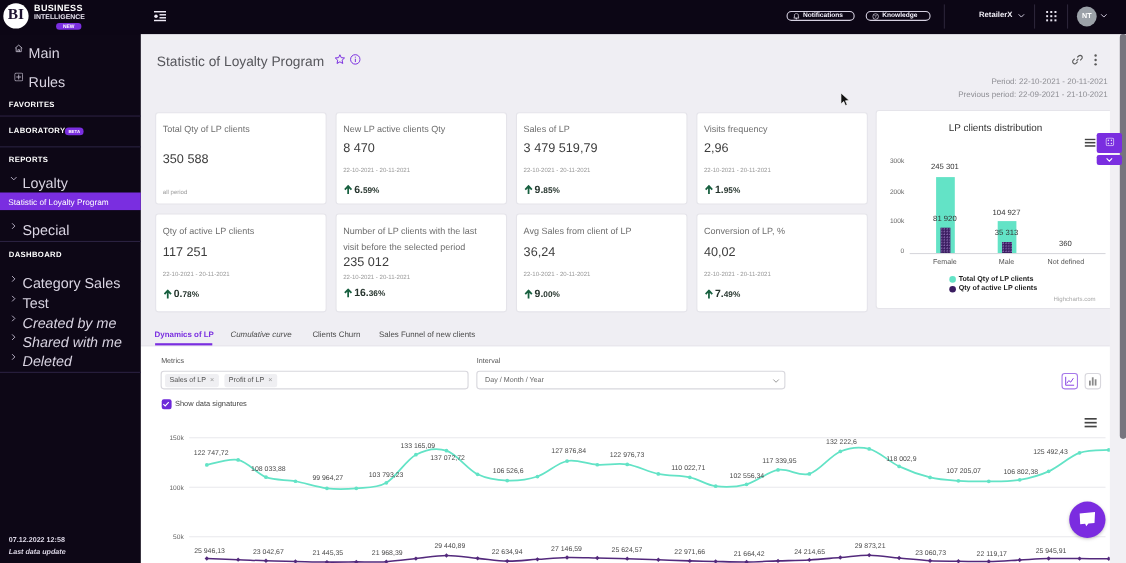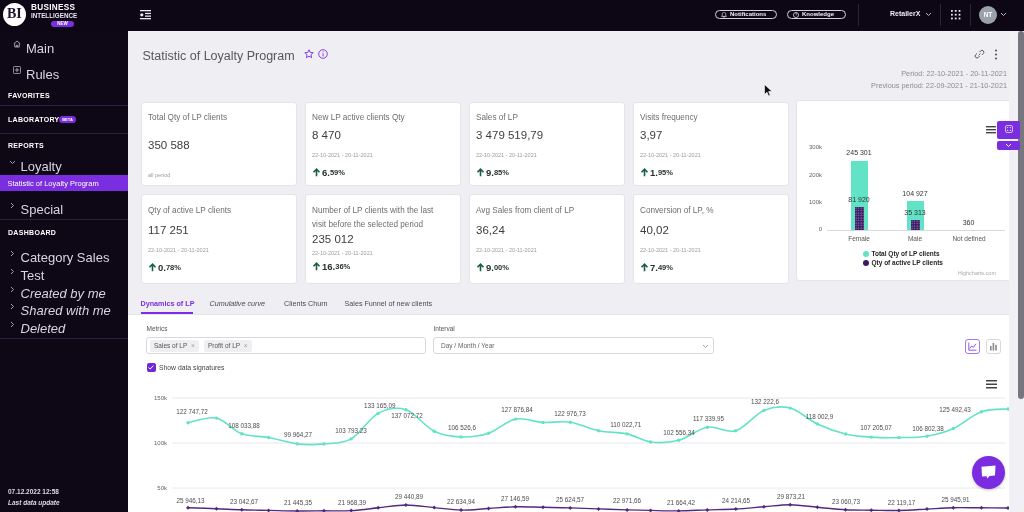--- a/index.html
+++ b/index.html
@@ -193,21 +193,21 @@
   <div class="card" style="left:468.5px;top:101.5px;width:156px;height:84.5px;"></div>
   <div class="ct" style="left:476px;top:112.5px;">Sales of LP</div>
   <div class="cv" style="left:476px;top:129px;">3 479 519,79</div>
   <div class="cd" style="left:476px;top:152px;">22-10-2021 - 20-11-2021</div>
   <div class="cp" style="left:476px;top:167px;"><svg width="9" height="9" viewBox="0 0 9 9" style="margin-right:1px;">
         <path d="M4.5 8.3 L4.5 1.6 M1.5 4.3 L4.5 1.2 L7.5 4.3" stroke="#17603f" stroke-width="1.6" fill="none"></path>
       </svg>9.<span class="sm">85%</span></div>
 
   <div class="card" style="left:632.5px;top:101.5px;width:156px;height:84.5px;"></div>
   <div class="ct" style="left:640px;top:112.5px;">Visits frequency</div>
-  <div class="cv" style="left:640px;top:129px;">3,97</div>
+  <div class="cv" style="left:640px;top:129px;">2,96</div>
   <div class="cd" style="left:640px;top:152px;">22-10-2021 - 20-11-2021</div>
   <div class="cp" style="left:640px;top:167px;"><svg width="9" height="9" viewBox="0 0 9 9" style="margin-right:1px;">
         <path d="M4.5 8.3 L4.5 1.6 M1.5 4.3 L4.5 1.2 L7.5 4.3" stroke="#17603f" stroke-width="1.6" fill="none"></path>
       </svg>1.<span class="sm">95%</span></div>
 
   <div class="card" style="left:140.5px;top:194px;width:156px;height:90px;"></div>
   <div class="ct" style="left:148px;top:206px;">Qty of active LP clients</div>
   <div class="cv" style="left:148px;top:224px;">117 251</div>
   <div class="cd" style="left:148px;top:247px;">22-10-2021 - 20-11-2021</div>
   <div class="cp" style="left:148px;top:262px;"><svg width="9" height="9" viewBox="0 0 9 9" style="margin-right:1px;">
@@ -233,20 +233,21 @@
 
   <div class="card" style="left:632.5px;top:194px;width:156px;height:90px;"></div>
   <div class="ct" style="left:640px;top:206px;">Conversion of LP, %</div>
   <div class="cv" style="left:640px;top:224px;">40,02</div>
   <div class="cd" style="left:640px;top:247px;">22-10-2021 - 20-11-2021</div>
   <div class="cp" style="left:640px;top:262px;"><svg width="9" height="9" viewBox="0 0 9 9" style="margin-right:1px;">
         <path d="M4.5 8.3 L4.5 1.6 M1.5 4.3 L4.5 1.2 L7.5 4.3" stroke="#17603f" stroke-width="1.6" fill="none"></path>
       </svg>7.<span class="sm">49%</span></div>
 
   <div id="dist">
+    <div class="abs" style="left:0;top:10px;width:216px;text-align:center;font-size:9px;color:#333;">LP clients distribution</div>
     <svg class="abs" style="left:189px;top:25px;" width="10" height="8" viewBox="0 0 10 8">
         <rect y="0" width="10" height="1.4" fill="#444"></rect>
         <rect y="3" width="10" height="1.4" fill="#444"></rect>
         <rect y="6" width="10" height="1.4" fill="#444"></rect>
       </svg>
     <div class="dylbl" style="top:43px;">300k</div>
     <div class="dylbl" style="top:70.5px;">200k</div>
     <div class="dylbl" style="top:98px;">100k</div>
     <div class="dylbl" style="top:125px;">0</div>
     <div class="abs" style="left:30px;top:128.5px;width:178px;height:1px;background:#d8d8dd;"></div>

